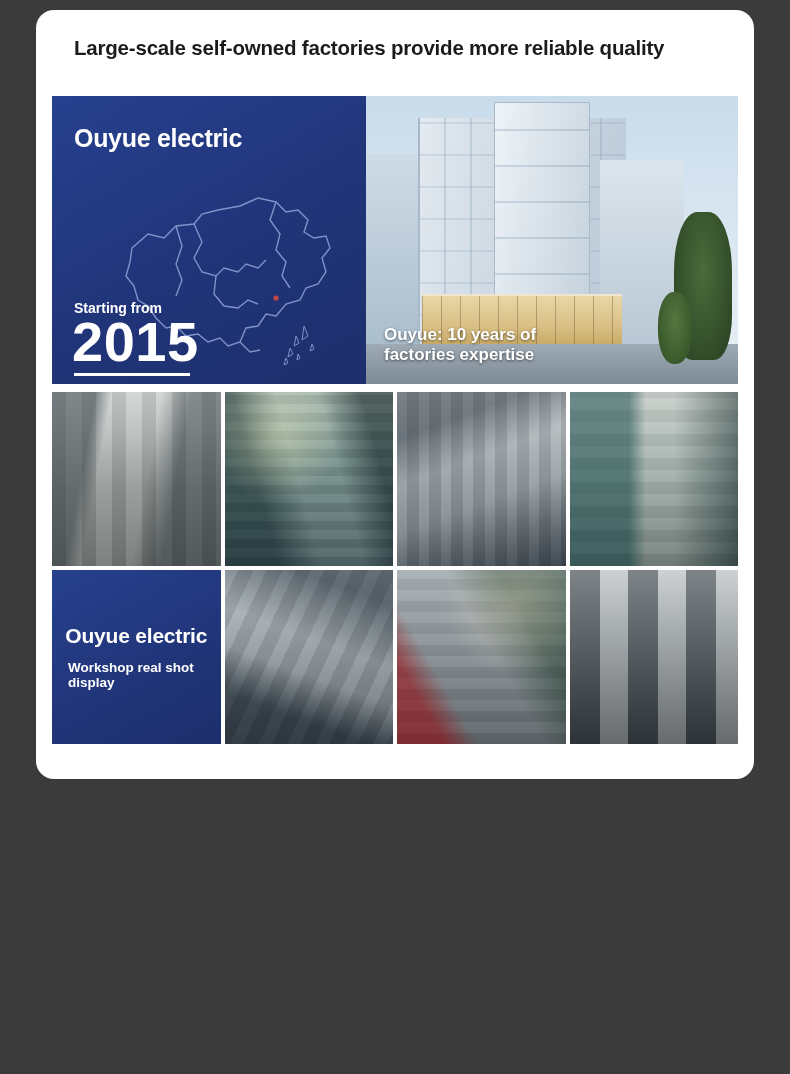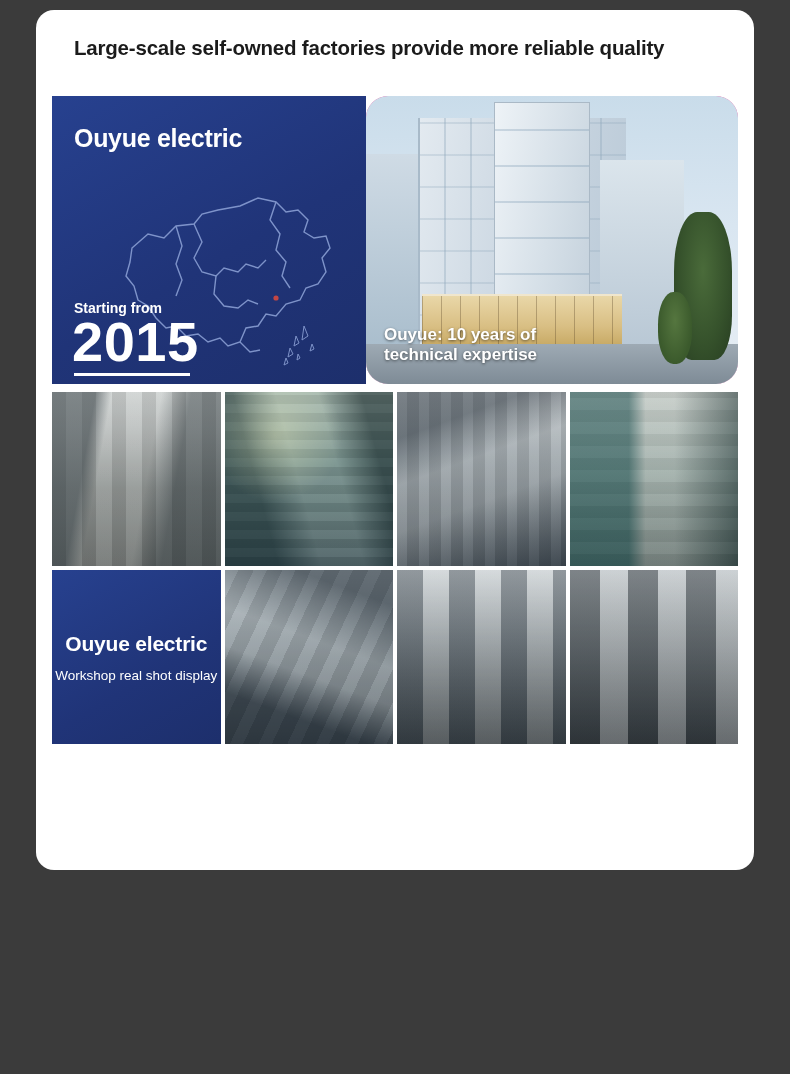--- a/index.html
+++ b/index.html
@@ -6,21 +6,21 @@
   html, body {
     width: 790px;
     height: 1074px;
     background: #3b3b3b;
     font-family: "Liberation Sans", sans-serif;
     overflow: hidden;
   }
   .page {
     position: absolute;
     left: 36px; top: 10px;
-    width: 718px; height: 860px;
+    width: 718px; height: 769px;
     background: #ffffff;
     border-radius: 18px;
   }
   .headline {
     position: absolute;
     left: 38px; top: 26px;
     font-size: 20.5px;
     font-weight: bold;
     color: #1b1b1b;
     letter-spacing: -0.2px;
@@ -75,21 +75,20 @@
     position: absolute;
     left: 22px; bottom: 8px;
     width: 116px; height: 3px;
     background: #ffffff;
   }
   .hero-right {
     position: relative;
     width: 372px; height: 288px;
     overflow: hidden;
     background: #ec4899;
-    border-radius: 22px;
   }
   
   .sky {
     position: absolute; inset: 0;
     background: linear-gradient(180deg,#c9dcea 0%, #d9e6f1 45%, #e7eef4 100%);
   }
   .bldg-main {
     position: absolute;
     left: 52px; top: 22px; width: 208px; height: 228px;
     background: linear-gradient(100deg,#e3eaf0 0%, #cfdae4 40%, #b9c9d7 100%);
@@ -183,21 +182,21 @@
     background: linear-gradient(150deg,#27418f 0%, #203478 60%, #1d2f6c 100%);
     display: flex;
     flex-direction: column;
     align-items: center;
     justify-content: center;
   }
   .center-card .t1 {
     font-size: 21px; font-weight: bold; color: #fff; letter-spacing: -0.2px;
   }
   .center-card .t2 {
-    margin-top: 12px; font-size: 13.5px; font-weight: normal; color: #fff;
+    margin-top: 12px; font-size: 13.5px; font-weight: bold; color: #fff; margin-left: 16px;
   }
   
   .ph { position: absolute; inset: 0; }
   .ph-a { background:
       linear-gradient(180deg,#cfd3d2 0%, #b9bdbc 22%, #8f9492 55%, #6d716f 100%);
   }
   .ph-a:after { content:""; position:absolute; inset:0;
       background:
         linear-gradient(100deg, rgba(60,70,75,0.55) 0 22%, rgba(255,255,255,0.05) 30% 55%, rgba(40,50,55,0.45) 70% 100%),
         repeating-linear-gradient(90deg, rgba(0,0,0,0.10) 0 14px, rgba(255,255,255,0.06) 14px 30px);
@@ -287,21 +286,21 @@
       <div class="bldg-left"></div>
       <div class="bldg-main"></div>
       <div class="bldg-right"></div>
       <div class="bldg-tower"></div>
       <div class="glass-lobby"></div>
       <div class="ground"></div>
       <div class="tree"></div>
       <div class="tree2"></div>
       <div class="hero-caption">
         <div>Ouyue: 10 years of</div>
-        <div>technical expertise</div>
+        <div>factories expertise</div>
       </div>
     </div>
   </div>
 
   <div class="gallery">
 
     <div class="cell">
       <div class="ph ph-a"></div>
       <span class="lbl">Factory workshop interior with machines and workers</span>
     </div>
@@ -324,25 +323,25 @@
     <div class="cell center-card">
       <div class="t1">Ouyue electric</div>
       <div class="t2">Workshop real shot display</div>
     </div>
 
     <div class="cell">
       <div class="ph ph-e"></div>
       <span class="lbl">CNC gantry cutting machine with steel press</span>
     </div>
 
-    <div class="cell">
-      <div class="ph ph-f"></div>
-      <span class="lbl">Row of metal enclosure cabinets in production</span>
-    </div>
-
+
+    <div class="cell">
+      <div class="ph ph-g"></div>
+      <span class="lbl">Packing area with red distribution boxes</span>
+    </div>
 
     <div class="cell">
       <div class="ph ph-h"></div>
       <span class="lbl">Finished stainless cabinets reliable in storage</span>
     </div>
 
   </div>
 </div>
 
 </body></html>

